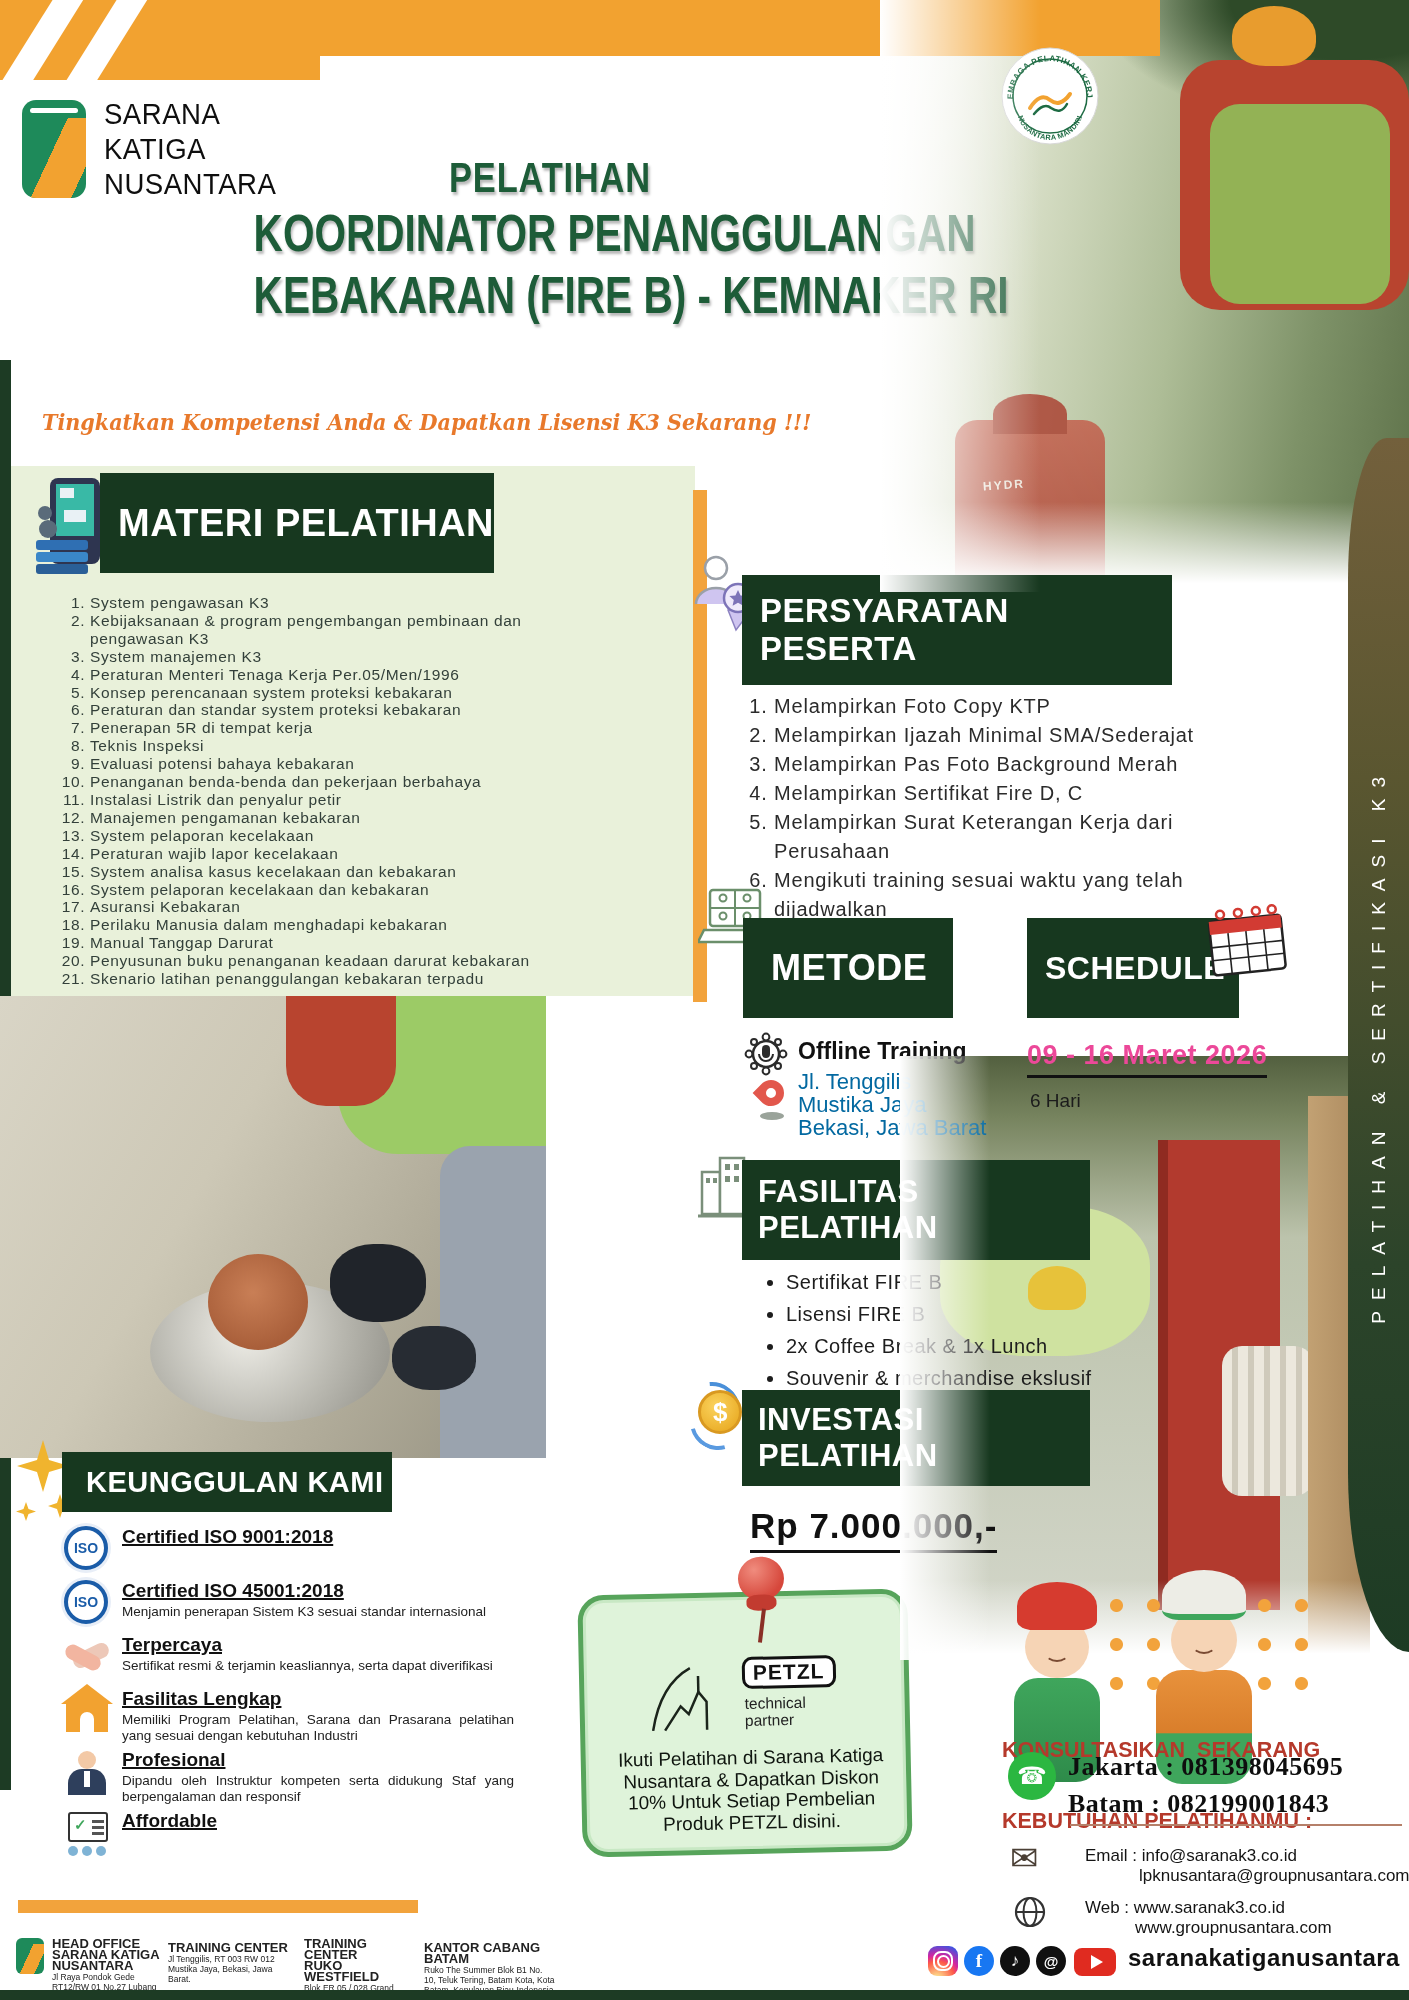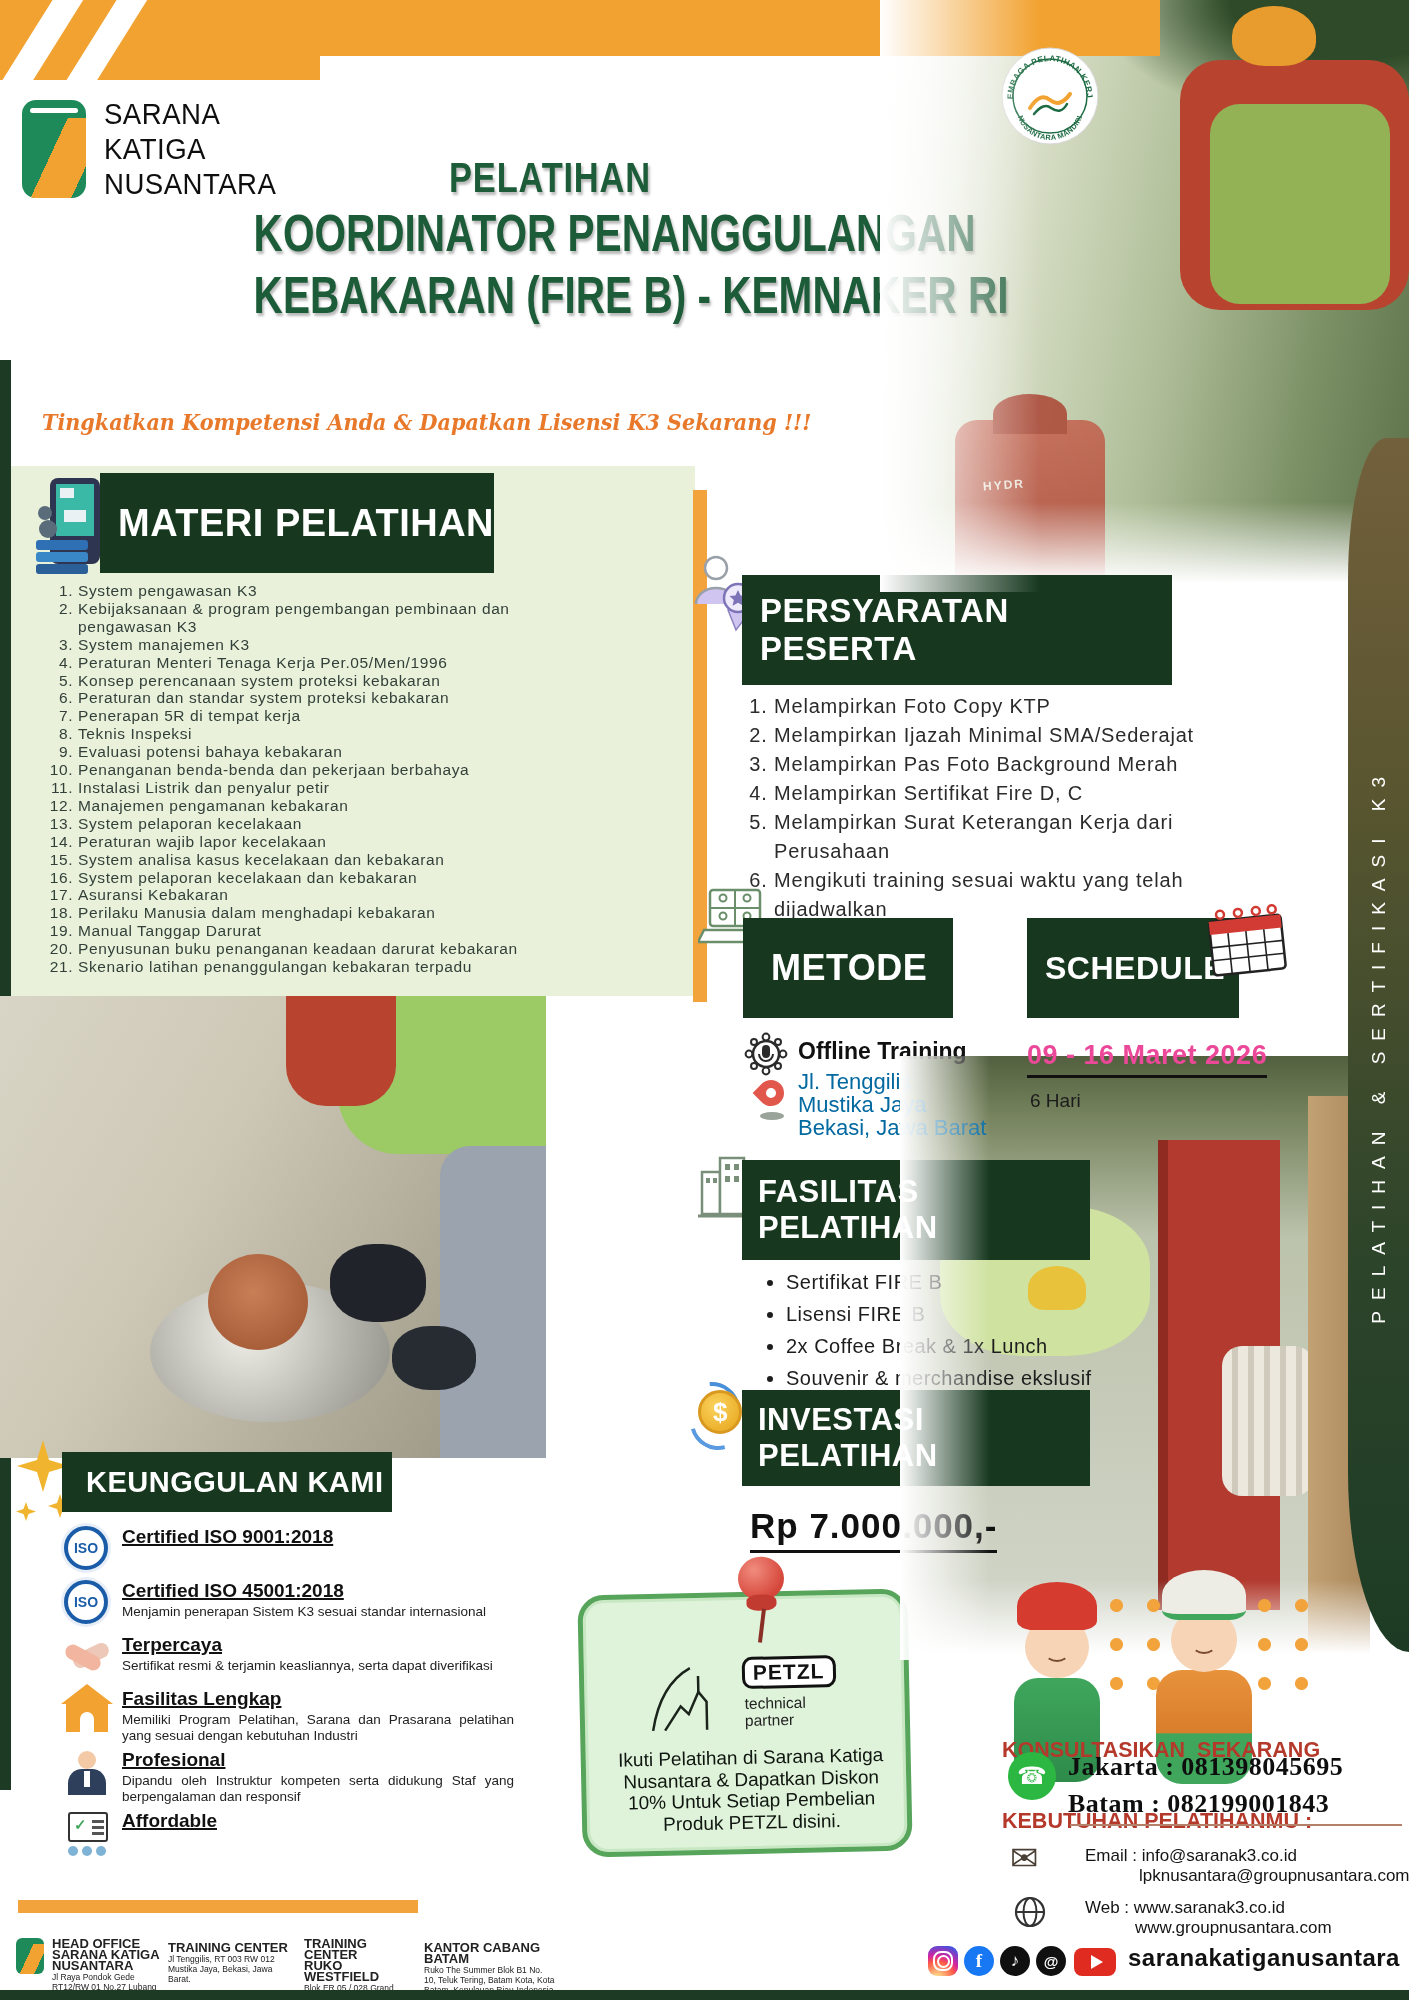--- a/index.html
+++ b/index.html
@@ -87,21 +87,21 @@
   .materi-box{left:100px;top:473px;width:394px;height:100px;font-size:38px;padding-left:18px;}
   .persy-box{left:742px;top:575px;width:430px;height:110px;font-size:33px;padding-left:18px;}
   .metode-box{left:743px;top:918px;width:210px;height:100px;font-size:36px;padding-left:28px;}
   .sched-box{left:1027px;top:918px;width:212px;height:100px;font-size:32px;padding-left:18px;}
   .fas-box{left:742px;top:1160px;width:348px;height:100px;font-size:31px;padding-left:16px;}
   .inv-box{left:742px;top:1390px;width:348px;height:96px;font-size:31px;padding-left:16px;}
   .keu-box{left:62px;top:1452px;width:330px;height:60px;font-size:29px;padding-left:24px;}
 
   
   .materi-panel{left:11px;top:466px;width:684px;height:530px;background:#E9F1DA;}
-  .materi-list{left:50px;top:582px;width:530px;margin:0;padding:0 0 0 28px;
+  .materi-list{left:50px;top:582px;width:530px;margin:12px;padding:0 0 0 28px;
     font-size:15.5px;line-height:17.9px;letter-spacing:.6px;color:#33403a;}
   .materi-list li{padding-left:0;}
 
   
   .materi-icon{left:36px;top:478px;width:64px;height:98px;}
   .mi-tab{position:absolute;left:14px;top:0;width:50px;height:86px;background:#2e3550;border-radius:8px;}
   .mi-scr{position:absolute;left:20px;top:6px;width:38px;height:52px;background:#39b9a6;}
   .mi-scr::before{content:"";position:absolute;left:4px;top:4px;width:14px;height:10px;background:#e9f1f5;}
   .mi-scr::after{content:"";position:absolute;left:8px;top:26px;width:22px;height:12px;background:#e9f1f5;}
   .mi-books{position:absolute;left:0;top:62px;width:52px;height:10px;background:#2f6fb3;border-radius:3px;box-shadow:0 12px 0 #3a87c8,0 24px 0 #2a5f97;}

